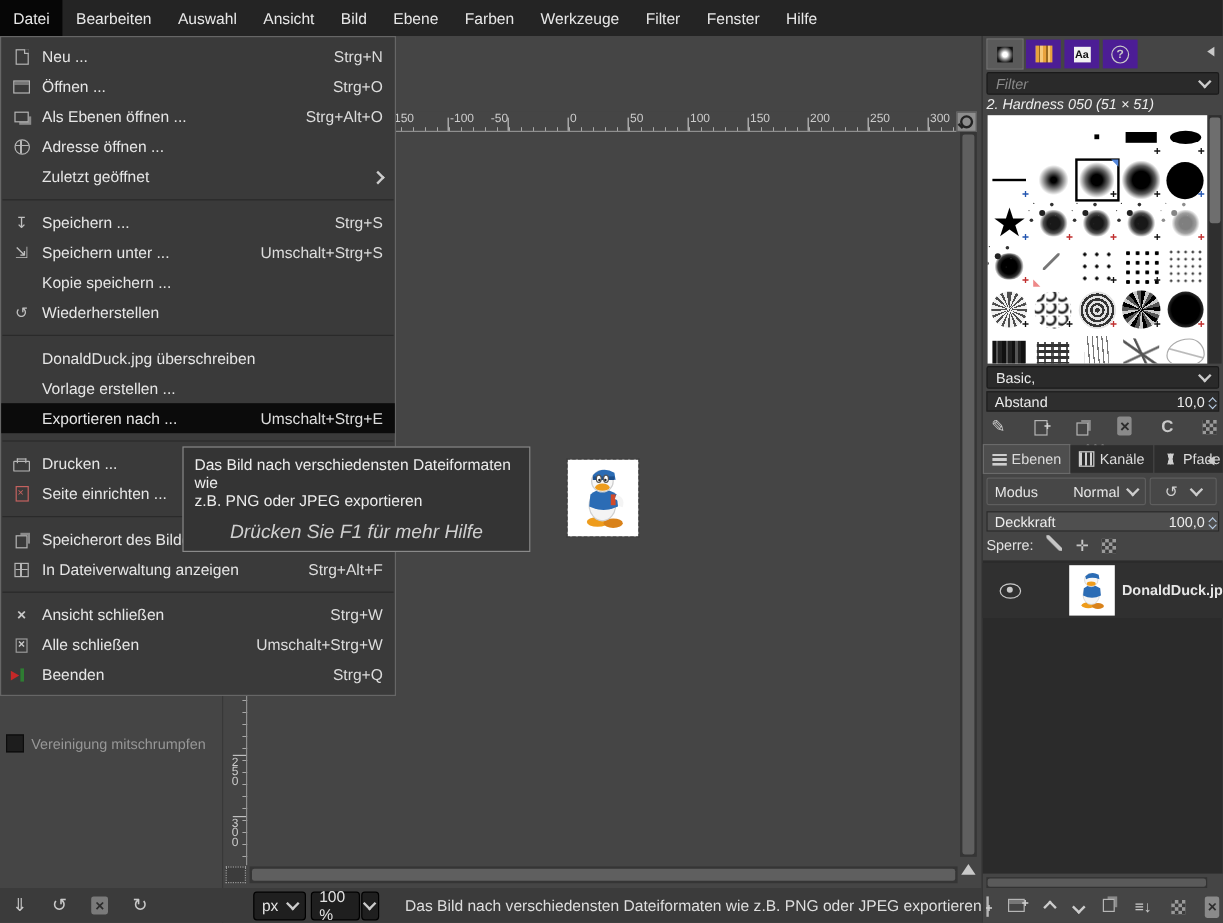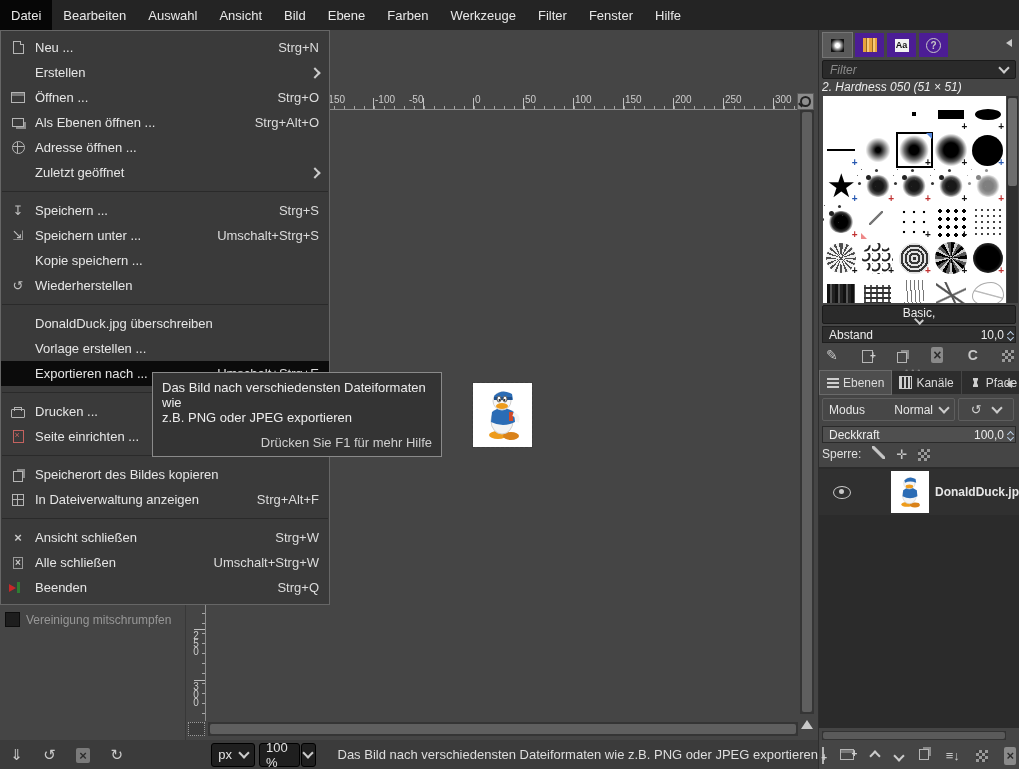--- a/index.html
+++ b/index.html
@@ -46,21 +46,21 @@
   .ic-print{width:12px;height:7px;border:1px solid #b5b5b5;border-radius:1px;position:relative;margin-top:3px;}
   .ic-print::before{content:"";position:absolute;left:2px;top:-3px;width:6px;height:3px;border:1px solid #b5b5b5;border-bottom:none;}
   .ic-quit{width:3px;height:11px;background:#2e7d32;position:relative;}
   .ic-quit::before{content:"";position:absolute;left:-8px;top:2px;border-left:7px solid #c62828;border-top:4px solid transparent;border-bottom:4px solid transparent;}
   .ic-x{font-size:13px;font-weight:bold;color:#c9c9c9;line-height:1;}
   .ic-x.small{font-size:10px;border:1px solid #9a9a9a;padding:0 1px;}
 
   
   #tooltip{left:152px;top:372px;width:290px;background:#343434;border:1px solid #8a8a8a;z-index:60;
            padding:7px 9px 6px 9px;box-sizing:border-box;color:#ececec;}
-  #tooltip .hint{display:block;text-align:right;color:#cfcfcf;margin-top:10px;font-size:13px;}
+  #tooltip .hint{display:block;text-align:center;font-style:italic;color:#cfcfcf;margin-top:10px;font-size:16px;}
 
   
   #canvas-divider-l{left:185px;top:30px;width:1px;height:739px;background:#383838;}
   #canvas-divider-r{left:818px;top:30px;width:1px;height:739px;background:#2e2e2e;}
 
   #h-ruler{left:189px;top:93px;width:608px;height:17px;background:#454545;border-bottom:1px solid #8f8f8f;box-sizing:border-box;
     background-image:repeating-linear-gradient(90deg,#a8a8a8 0 1px,transparent 1px 10px);
     background-size:100% 4px;background-position:5px 13px;background-repeat:no-repeat;}
   .h-tick{position:absolute;bottom:0;width:1px;height:11px;background:#c0c0c0;}
   .h-lab{position:absolute;top:1px;font-size:10px;color:#cccccc;}
@@ -158,21 +158,21 @@
   .sh-tex5{width:30px;height:30px;border-radius:50%;background:radial-gradient(circle,#000 55%,#2a2a2a 70%,rgba(0,0,0,.25) 88%,transparent);}
   .sh-block{width:28px;height:20px;background:repeating-linear-gradient(90deg,#111 0 3px,#555 3px 5px,#222 5px 8px),repeating-linear-gradient(0deg,rgba(255,255,255,.25) 0 2px,transparent 2px 5px);}
   .sh-hatch{width:27px;height:19px;background:repeating-linear-gradient(0deg,#333 0 2px,transparent 2px 5px),repeating-linear-gradient(90deg,#555 0 2px,transparent 2px 6px);}
   .sh-grass{width:20px;height:28px;background:repeating-linear-gradient(85deg,#777 0 1px,transparent 1px 4px);}
   .sh-scratch{width:30px;height:24px;background:linear-gradient(35deg,transparent 44%,#555 47% 50%,transparent 53%),linear-gradient(-25deg,transparent 40%,#666 44% 46%,transparent 50%),linear-gradient(65deg,transparent 46%,#555 48% 51%,transparent 54%);}
   .sh-sketch{width:30px;height:22px;border:1px solid #aaa;border-radius:60% 40% 55% 45%/60% 55% 45% 40%;background:linear-gradient(15deg,transparent 45%,#bbb 48% 50%,transparent 53%);}
   #brush-scroll{left:1007px;top:96px;width:11px;height:207px;background:#2f2f2f;}
   #brush-scroll .scroll-thumb{left:1px;right:1px;top:2px;height:88px;background:#6e6e6e;}
 
   .combo-row{left:822px;width:194px;height:19px;background:#2a2a2a;border:1px solid #1a1a1a;border-radius:2px;box-sizing:border-box;
-             display:flex;align-items:center;justify-content:space-between;padding:0 7px;font-size:12px;color:#ececec;flex-direction:column;}
+             display:flex;align-items:center;justify-content:space-between;padding:0 7px;font-size:12px;color:#ececec;}
   #basic-combo{top:305px;}
   .slider-row{left:822px;width:194px;height:17px;background:#2e2e2e;border:1px solid #1f1f1f;box-sizing:border-box;
               display:flex;align-items:center;justify-content:space-between;padding:0 2px 0 6px;font-size:12px;color:#ececec;}
   #spacing-row{top:326px;}
   .spin{display:flex;flex-direction:column;gap:1px;margin-left:4px;}
   .spin .chev{border-color:#b9cde4;}
   .valwrap{display:flex;align-items:center;}
 
   #brush-actions{left:822px;top:345px;width:196px;display:flex;justify-content:space-between;padding:0 4px;box-sizing:border-box;}
   .act{color:#c8c8c8;font-size:14px;line-height:20px;}
@@ -578,25 +578,20 @@
     <div class="menu-row">
       <span class="menu-ic">
         <span class="ic-doc">
           <span class="fold"></span>
         </span>
       </span>
       <span class="menu-label">Neu ...</span>
       <span class="menu-shortcut">Strg+N</span>
     </div>
     <div class="menu-row">
-      <span class="menu-ic"></span>
-      <span class="menu-label">Erstellen</span>
-      <span class="chev right"></span>
-    </div>
-    <div class="menu-row">
       <span class="menu-ic">
         <span class="ic-img"></span>
       </span>
       <span class="menu-label">Öffnen ...</span>
       <span class="menu-shortcut">Strg+O</span>
     </div>
     <div class="menu-row">
       <span class="menu-ic">
         <span class="ic-layers"></span>
       </span>

